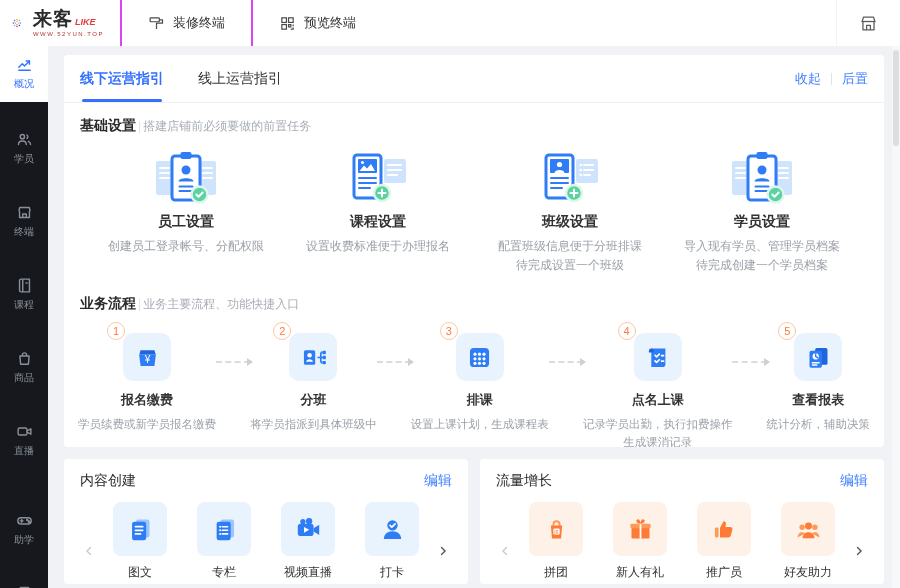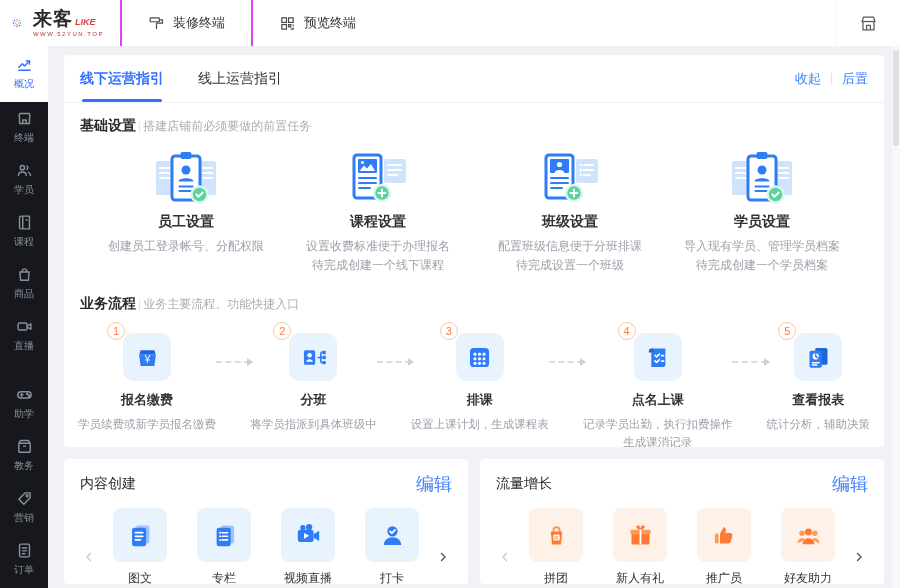--- a/index.html
+++ b/index.html
@@ -14,21 +14,21 @@
   .brand { font-size:19px; font-weight:700; color:#2b2b2b; letter-spacing:1px; }
   .brand-badge { font-size:9px; font-weight:700; font-style:italic; color:#e23b3b; margin-bottom:1px; }
   .logo-domain { font-size:6px; color:#b3342e; letter-spacing:1.5px; margin-top:3px; }
   .tb-btn { display:flex; align-items:center; gap:8px; height:46px; padding:0 26px; font-size:13px; color:#333;
             border-left:2px solid #d946ef; cursor:pointer; }
   .tb-btn:last-of-type { border-right:1px solid #f1f1f1; }
   .tb-btn svg { color:#4a4a4a; }
   .tb-right { margin-left:auto; height:46px; display:flex; align-items:center; padding:0 22px; border-left:1px solid #f4f4f4; color:#5a5a5a; cursor:pointer; }
 
   
-  .sidebar { position:absolute; left:0; top:46px; bottom:0; width:48px; background:#16181d; display:flex; flex-direction:column; z-index:9; }
+  .sidebar { position:absolute; left:0; top:46px; bottom:0; width:48px; background:#16181d; display:flex; flex-direction:column; z-index:9;gap:21px; }
   .side-item { display:flex; flex-direction:column; align-items:center; justify-content:center; gap:4px;
                padding:8px 0 9px; color:#8a8f99; font-size:10px; cursor:pointer; }
   .side-item svg { width:17px; height:17px; }
   .side-item.active { background:#fff; color:#3370ff; padding:10px 0 11px; }
   .side-item.gap { margin-top:16px; }
 
   
   .content { position:absolute; left:48px; top:46px; right:0; bottom:0; padding:9px 16px 0 16px; }
   .main-card { background:#fff; border-radius:4px; height:392px; overflow:hidden; }
 
@@ -61,21 +61,21 @@
   .step-desc { font-size:11.5px; color:#9ba1a9; line-height:18px; }
   .flow-arrow { flex:1 1 auto; max-width:90px; min-width:14px; border-top:2px dashed #dcdcdc; margin-top:32px; position:relative; }
   .flow-arrow::after { content:""; position:absolute; right:-3px; top:-5px; border-left:6px solid #cfcfcf;
                        border-top:4px solid transparent; border-bottom:4px solid transparent; }
 
   
   .panels { display:flex; gap:12px; margin-top:12px; }
   .panel { flex:1; background:#fff; border-radius:4px; height:125px; padding:13px 16px 0; }
   .panel-head { display:flex; align-items:center; justify-content:space-between; }
   .panel-title { font-size:14px; font-weight:400; color:#2b2b2b; }
-  .edit-link { font-size:18px; color:#4080ff; cursor:pointer; }
+  .edit-link { font-size:14px; color:#4080ff; cursor:pointer; }
   .panel-body { display:flex; align-items:center; margin-top:12px; }
   .chev { width:18px; display:flex; align-items:center; justify-content:center; margin-top:18px; cursor:pointer; }
   .chev svg { width:14px; height:14px; }
   .chev.left { color:#c9c9c9; }
   .chev.right { color:#555; }
   .panel-items { flex:1; display:flex; justify-content:space-around; }
   .p-item { display:flex; flex-direction:column; align-items:center; gap:8px; cursor:pointer; }
   .p-icon { width:54px; height:54px; border-radius:8px; display:grid; place-items:center; }
   .p-icon svg { width:27px; height:27px; }
   .p-icon.blue { background:#e9f3fe; }
@@ -148,35 +148,35 @@
 <div class="sidebar">
   <div class="side-item active">
     <svg viewBox="0 0 24 24" fill="none" stroke="currentColor" stroke-width="2" stroke-linecap="round" stroke-linejoin="round">
       <path d="M4 20h16"></path>
         <path d="M4 16l5-5 3 3 7-7"></path>
         <path d="M14.5 7H19v4.5"></path>
     </svg>
     <span>概况</span>
   </div>
   <div class="side-item">
-    <svg viewBox="0 0 24 24" fill="none" stroke="currentColor" stroke-width="2" stroke-linejoin="round">
-      <path d="M4 10l1.3-5h13.4L20 10"></path>
-        <path d="M5 10v9h14v-9"></path>
-        <path d="M9.5 19v-5h5v5"></path>
-    </svg>
-    <span>终端</span>
-  </div>
-  <div class="side-item">
     <svg viewBox="0 0 24 24" fill="none" stroke="currentColor" stroke-width="2" stroke-linecap="round">
       <circle cx="9" cy="8" r="3"></circle>
         <path d="M3.5 19c0-3 2.5-5 5.5-5s5.5 2 5.5 5"></path>
       <path d="M15.5 5.7a3 3 0 010 4.8"></path>
         <path d="M17.5 14.6c1.9.8 3 2.4 3 4.4"></path>
     </svg>
     <span>学员</span>
+  </div>
+  <div class="side-item">
+    <svg viewBox="0 0 24 24" fill="none" stroke="currentColor" stroke-width="2" stroke-linejoin="round">
+      <path d="M4 10l1.3-5h13.4L20 10"></path>
+        <path d="M5 10v9h14v-9"></path>
+        <path d="M9.5 19v-5h5v5"></path>
+    </svg>
+    <span>终端</span>
   </div>
   <div class="side-item">
     <svg viewBox="0 0 24 24" fill="none" stroke="currentColor" stroke-width="2" stroke-linejoin="round">
       <path d="M5 5a2 2 0 012-2h12v18H7a2 2 0 01-2-2z"></path>
         <path d="M9.5 3v18"></path>
         <path d="M13.5 8.5h3"></path>
     </svg>
     <span>课程</span>
   </div>
   <div class="side-item">
@@ -277,21 +277,20 @@
           <rect x="12" y="6" width="27" height="43" rx="3" fill="#fff" stroke="#2e7cf6" stroke-width="3"></rect>
           <rect x="16" y="10" width="19" height="14" rx="1" fill="#2e7cf6"></rect>
           <circle cx="20.5" cy="13.5" r="1.5" fill="#fff"></circle>
           <path d="M17.5 22l4.5-5.5 3 3 4-4.5 4 7z" fill="#fff"></path>
           <path d="M17 29h17M17 34h17M17 39h11" stroke="#2e7cf6" stroke-width="2" stroke-linecap="round"></path>
           <circle cx="40" cy="44" r="8" fill="#5bd3a1" stroke="#dff5eb" stroke-width="2.5"></circle>
           <path d="M36.5 44h7M40 40.5v7" stroke="#fff" stroke-width="2" stroke-linecap="round"></path>
         </svg>
         <div class="card-title">课程设置</div>
         <div class="card-desc">设置收费标准便于办理报名</div>
-        <div class="card-desc">待完成创建一个线下课程</div>
       </div>
 
       <div class="setup-card">
         <svg class="card-ic" viewBox="0 0 72 56">
           <rect x="42" y="10" width="22" height="24" rx="2" fill="#cfe4fc"></rect>
           <circle cx="46.8" cy="16" r="1.3" fill="#fff"></circle>
             <path d="M50 16h9" stroke="#fff" stroke-width="2" stroke-linecap="round"></path>
           <circle cx="46.8" cy="21" r="1.3" fill="#fff"></circle>
             <path d="M50 21h9" stroke="#fff" stroke-width="2" stroke-linecap="round"></path>
           <circle cx="46.8" cy="26" r="1.3" fill="#fff"></circle>

